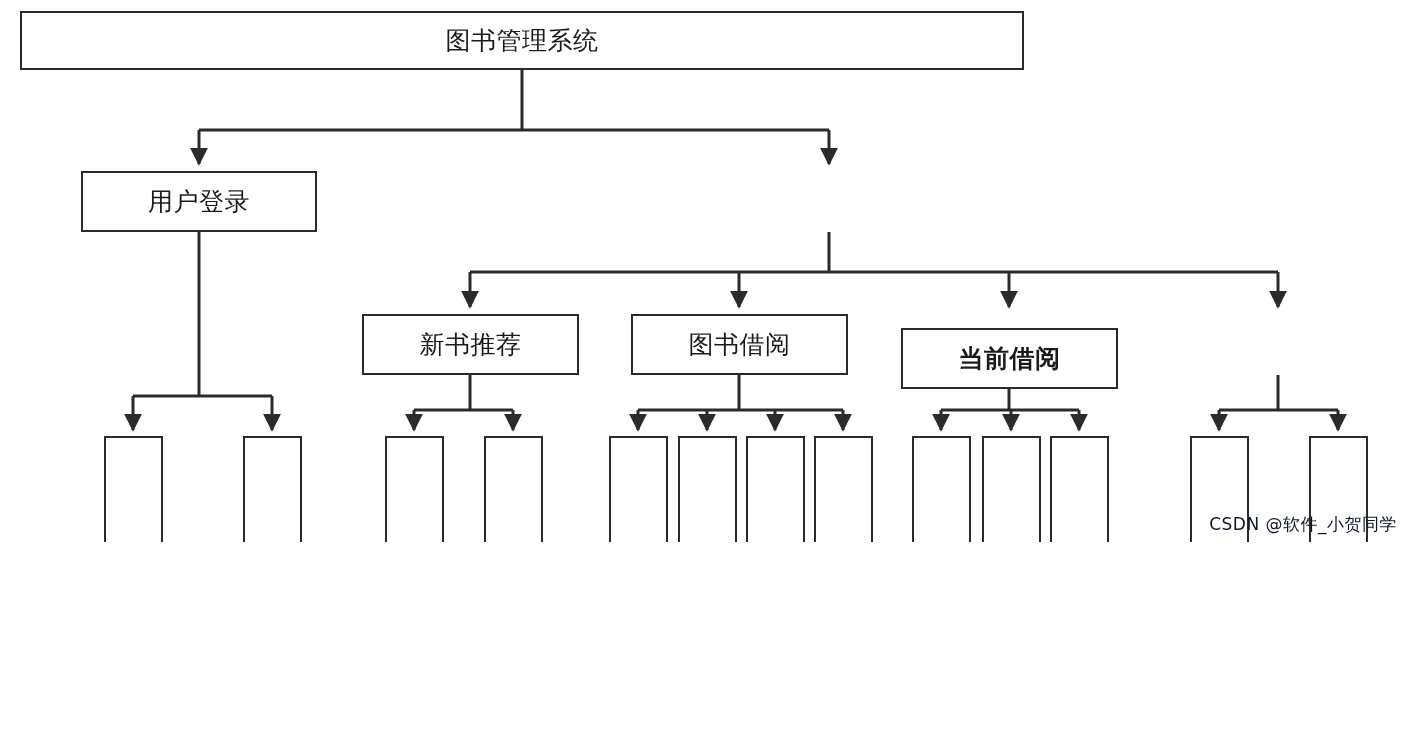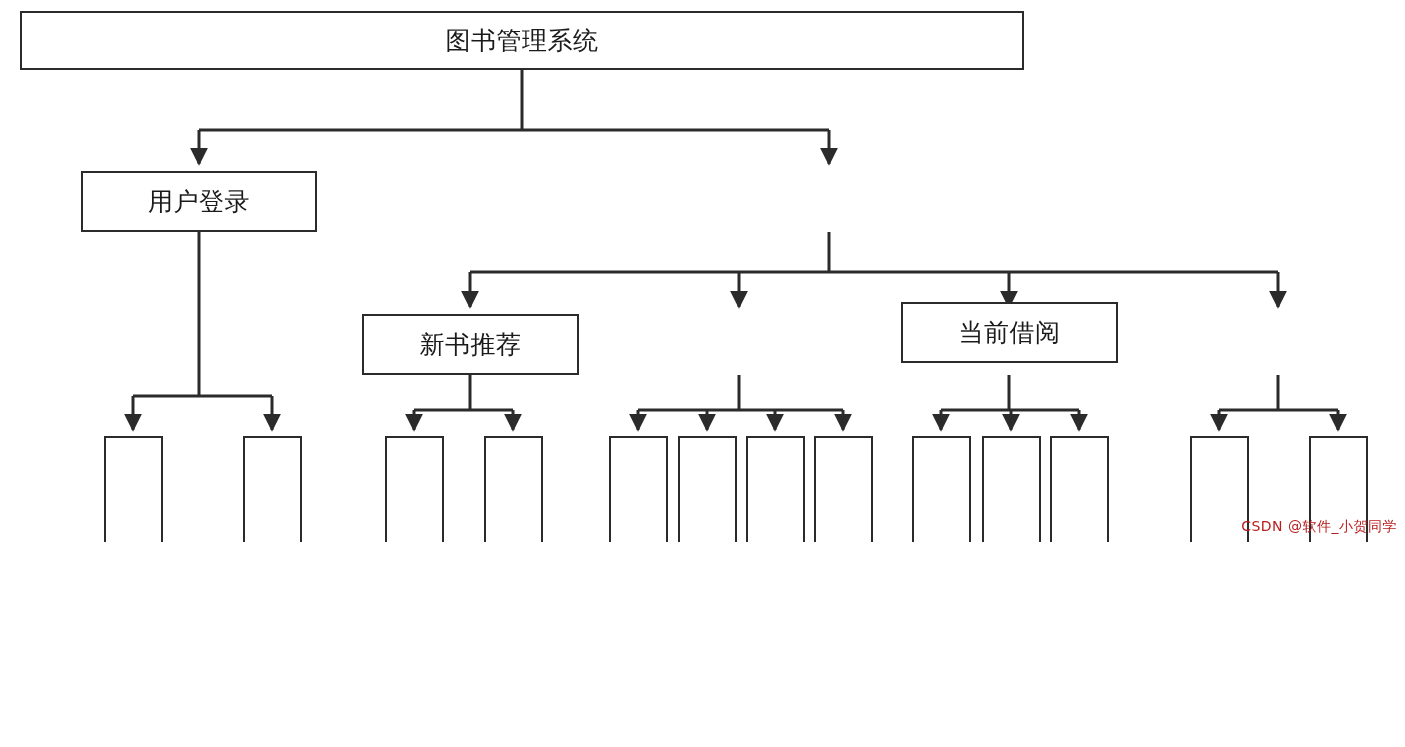--- a/index.html
+++ b/index.html
@@ -58,22 +58,22 @@
     border: 2.5px solid #2b2b2b;
     display: flex;
     align-items: center;
     justify-content: center;
     overflow: hidden;
   }
   #watermark {
     position: absolute;
     right: 8px;
     bottom: 6px;
-    font-size: 14px;
-    color: #b91c1c;
+    font-size: 17px;
+    color: #0f172a;
     white-space: nowrap;
     letter-spacing: 0.5px;
     pointer-events: none;
     margin-left: 44px;
   }
 </style>
 </head>
 <body>
 
 <div id="diagram-root">
@@ -135,22 +135,25 @@
 
   <div class="node-box" style="left:81px; top:171px; width:236px; height:61px;">
     <span class="node-label-h">用户登录</span>
   </div>
 
 
   <div class="node-box" style="left:362px; top:314px; width:217px; height:61px;">
     <span class="node-label-h">新书推荐</span>
   </div>
 
-
-  <div class="node-box" style="left:901px; top:302px; width:217px; height:61px;">
+  <div class="node-box" style="left:631px; top:314px; width:217px; height:61px;">
+    <span class="node-label-h">图书借阅</span>
+  </div>
+
+  <div class="node-box" style="left:901px; top:328px; width:217px; height:61px;font-weight:bold;">
     <span class="node-label-h">当前借阅</span>
   </div>
 
 
   <div class="leaf-box" style="left:104px; top:436px; width:59px; height:297px;">
     <span class="node-label-v">用户登录</span>
   </div>
 
   <div class="leaf-box" style="left:243px; top:436px; width:59px; height:297px;">
     <span class="node-label-v">注销登录</span>

